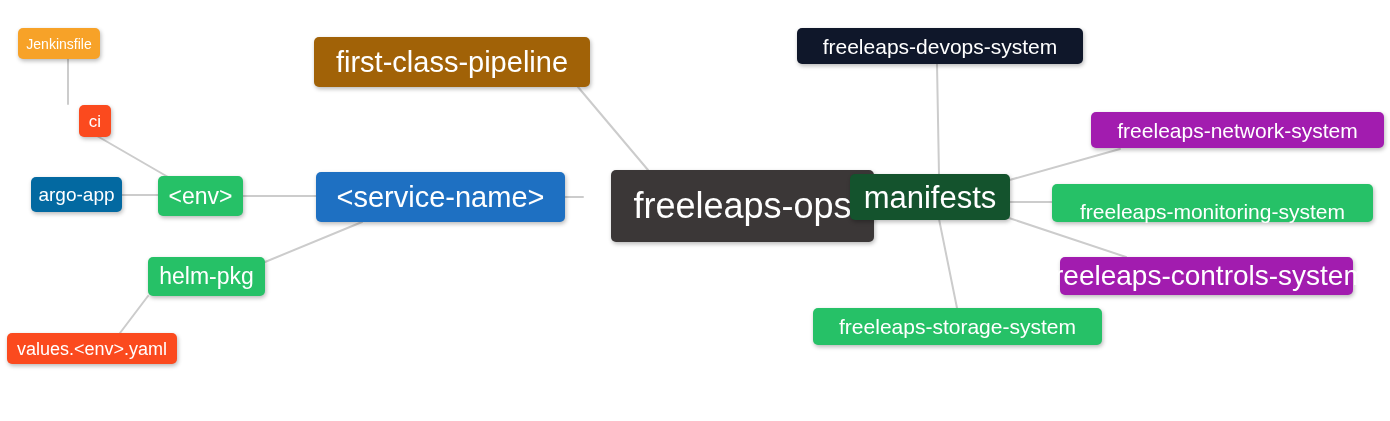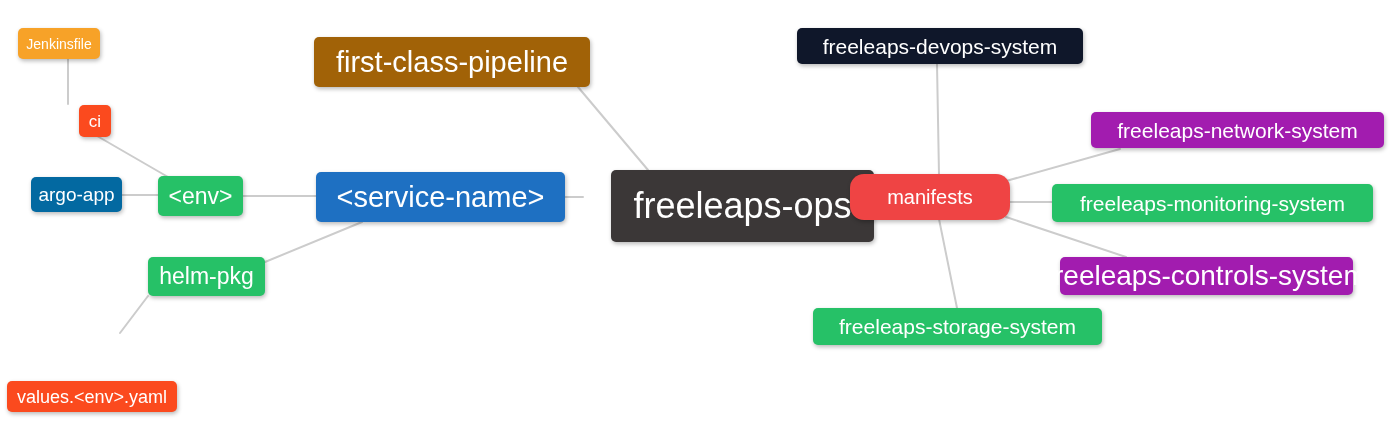--- a/index.html
+++ b/index.html
@@ -67,42 +67,42 @@
       </div>
       <div class="node" style="left: 31px; top: 177px; width: 91px; height: 35px; font-size: 19px; background: #0369a1;">
         <span>argo-app</span>
       </div>
       <div class="node" style="left: 158px; top: 176px; width: 85px; height: 40px; font-size: 23px; background: rgb(38, 193, 103);">
         <span>&lt;env&gt;</span>
       </div>
       <div class="node" style="left: 148px; top: 257px; width: 117px; height: 39px; font-size: 23px; background: rgb(38, 193, 103);">
         <span>helm-pkg</span>
       </div>
-      <div class="node" style="left: 7px; top: 333px; width: 170px; height: 31px; font-size: 18px; background: rgb(251, 74, 30); margin-top: 48px;">
+      <div class="node" style="left: 7px; top: 333px; width: 170px; height: 31px; font-size: 18px; background: rgb(251, 74, 30);">
         <span>values.&lt;env&gt;.yaml</span>
       </div>
       <div class="node" style="left: 314px; top: 37px; width: 276px; height: 50px; font-size: 29px; background: #a16207;">
         <span>first-class-pipeline</span>
       </div>
       <div class="node" style="left: 316px; top: 172px; width: 249px; height: 50px; font-size: 29px; background: rgb(30, 112, 194); justify-content: center;">
         <span>&lt;service-name&gt;</span>
       </div>
       <div class="node" style="left: 583px; top: 170px; width: 263px; height: 72px; font-size: 36px; background: rgb(59, 55, 55); margin-left: 28px;">
         <span>freeleaps-ops</span>
       </div>
-      <div class="node" style="left: 850px; top: 174px; width: 160px; height: 46px; font-size: 20px; background: #ef4444; border-radius: 14px;">
+      <div class="node" style="left: 850px; top: 174px; width: 160px; height: 46px; font-size: 31px; background: #14532d;">
         <span>manifests</span>
       </div>
       <div class="node" style="left: 797px; top: 28px; width: 286px; height: 36px; font-size: 21px; background: #0f172a;">
         <span>freeleaps-devops-system</span>
       </div>
       <div class="node" style="left: 1091px; top: 112px; width: 293px; height: 36px; font-size: 21px; background: #a21caf;">
         <span>freeleaps-network-system</span>
       </div>
-      <div class="node" style="left: 1052px; top: 184px; width: 321px; height: 38px; font-size: 21px; background: rgb(38, 193, 103);">
+      <div class="node" style="left: 1052px; top: 184px; width: 321px; height: 38px; font-size: 21px; background: rgb(38, 193, 103); align-items: flex-end;">
         <span>freeleaps-monitoring-system</span>
       </div>
       <div class="node" style="left: 1060px; top: 257px; width: 293px; height: 38px; font-size: 28px; background: #a21caf;">
         <span>freeleaps-controls-system</span>
       </div>
       <div class="node" style="left: 813px; top: 308px; width: 289px; height: 37px; font-size: 21px; background: rgb(38, 193, 103);">
         <span>freeleaps-storage-system</span>
       </div>
     </div>
 </div>

